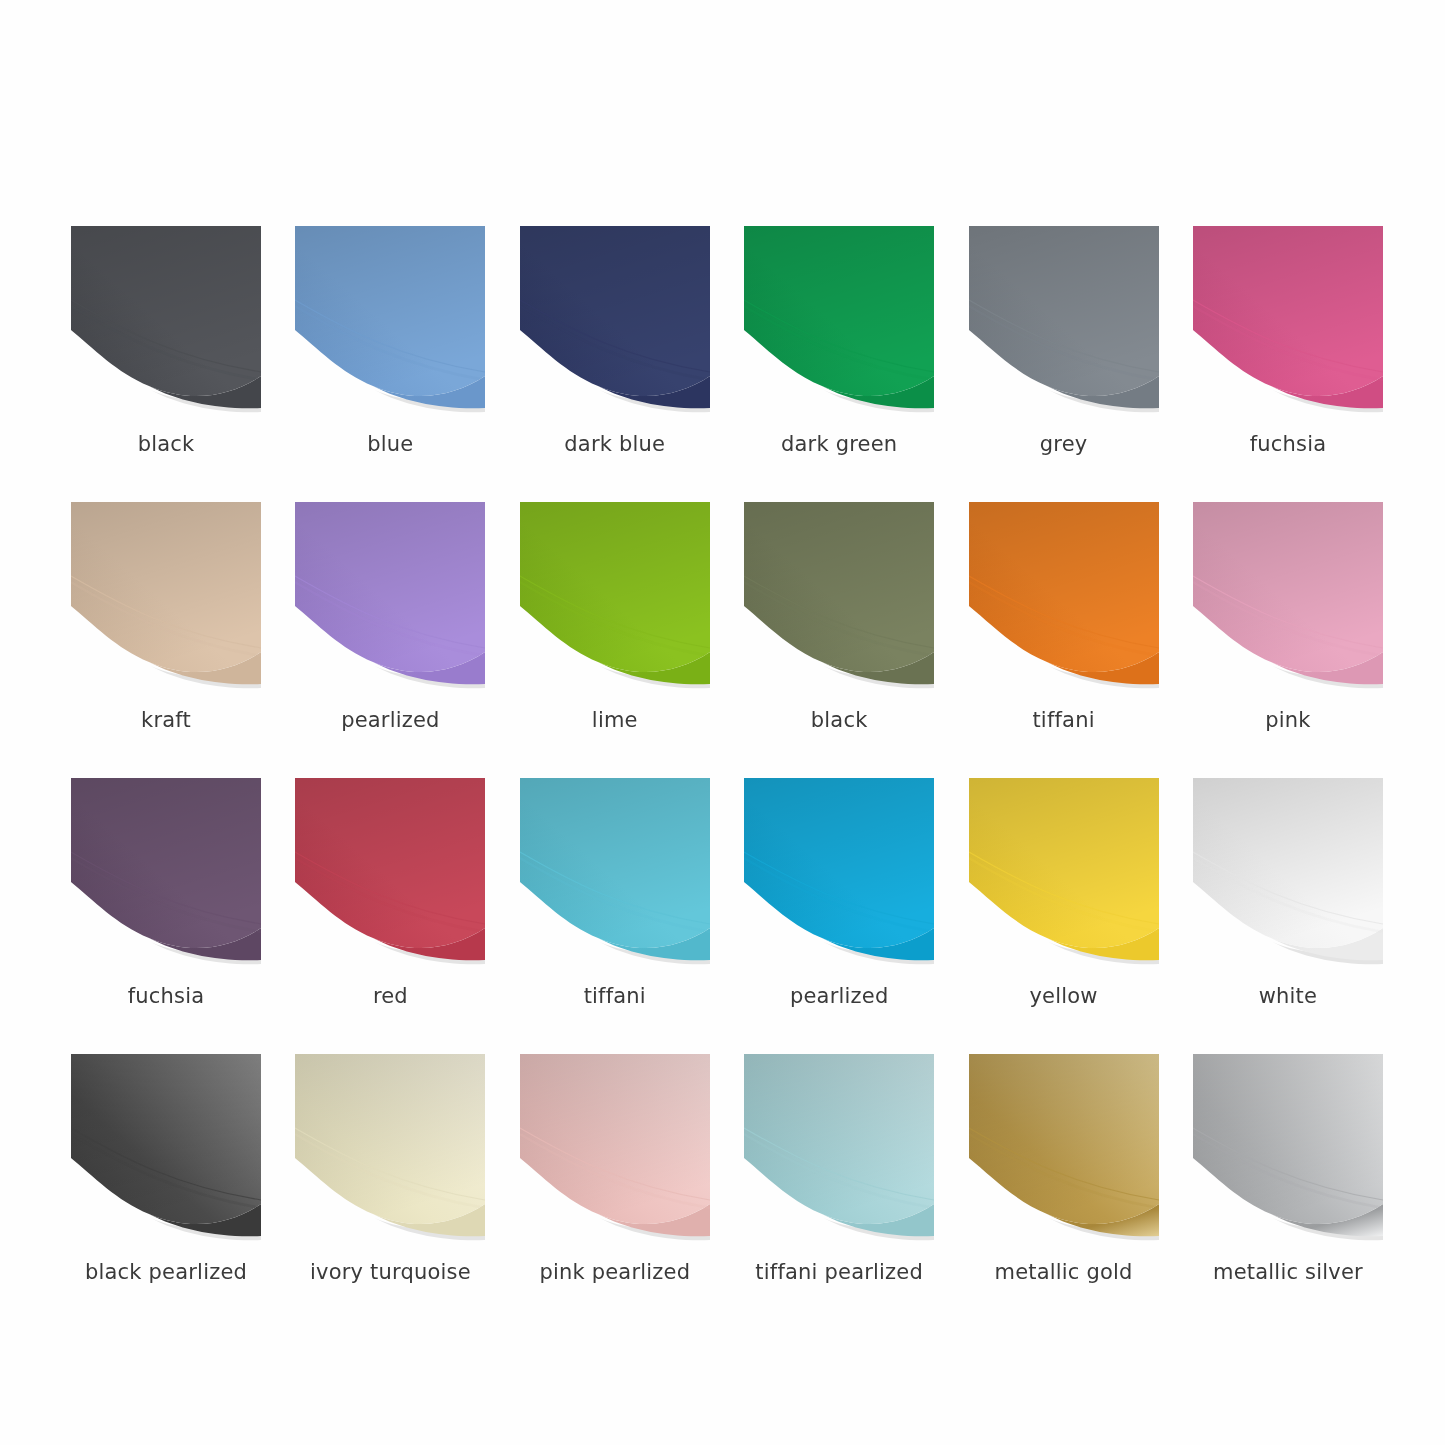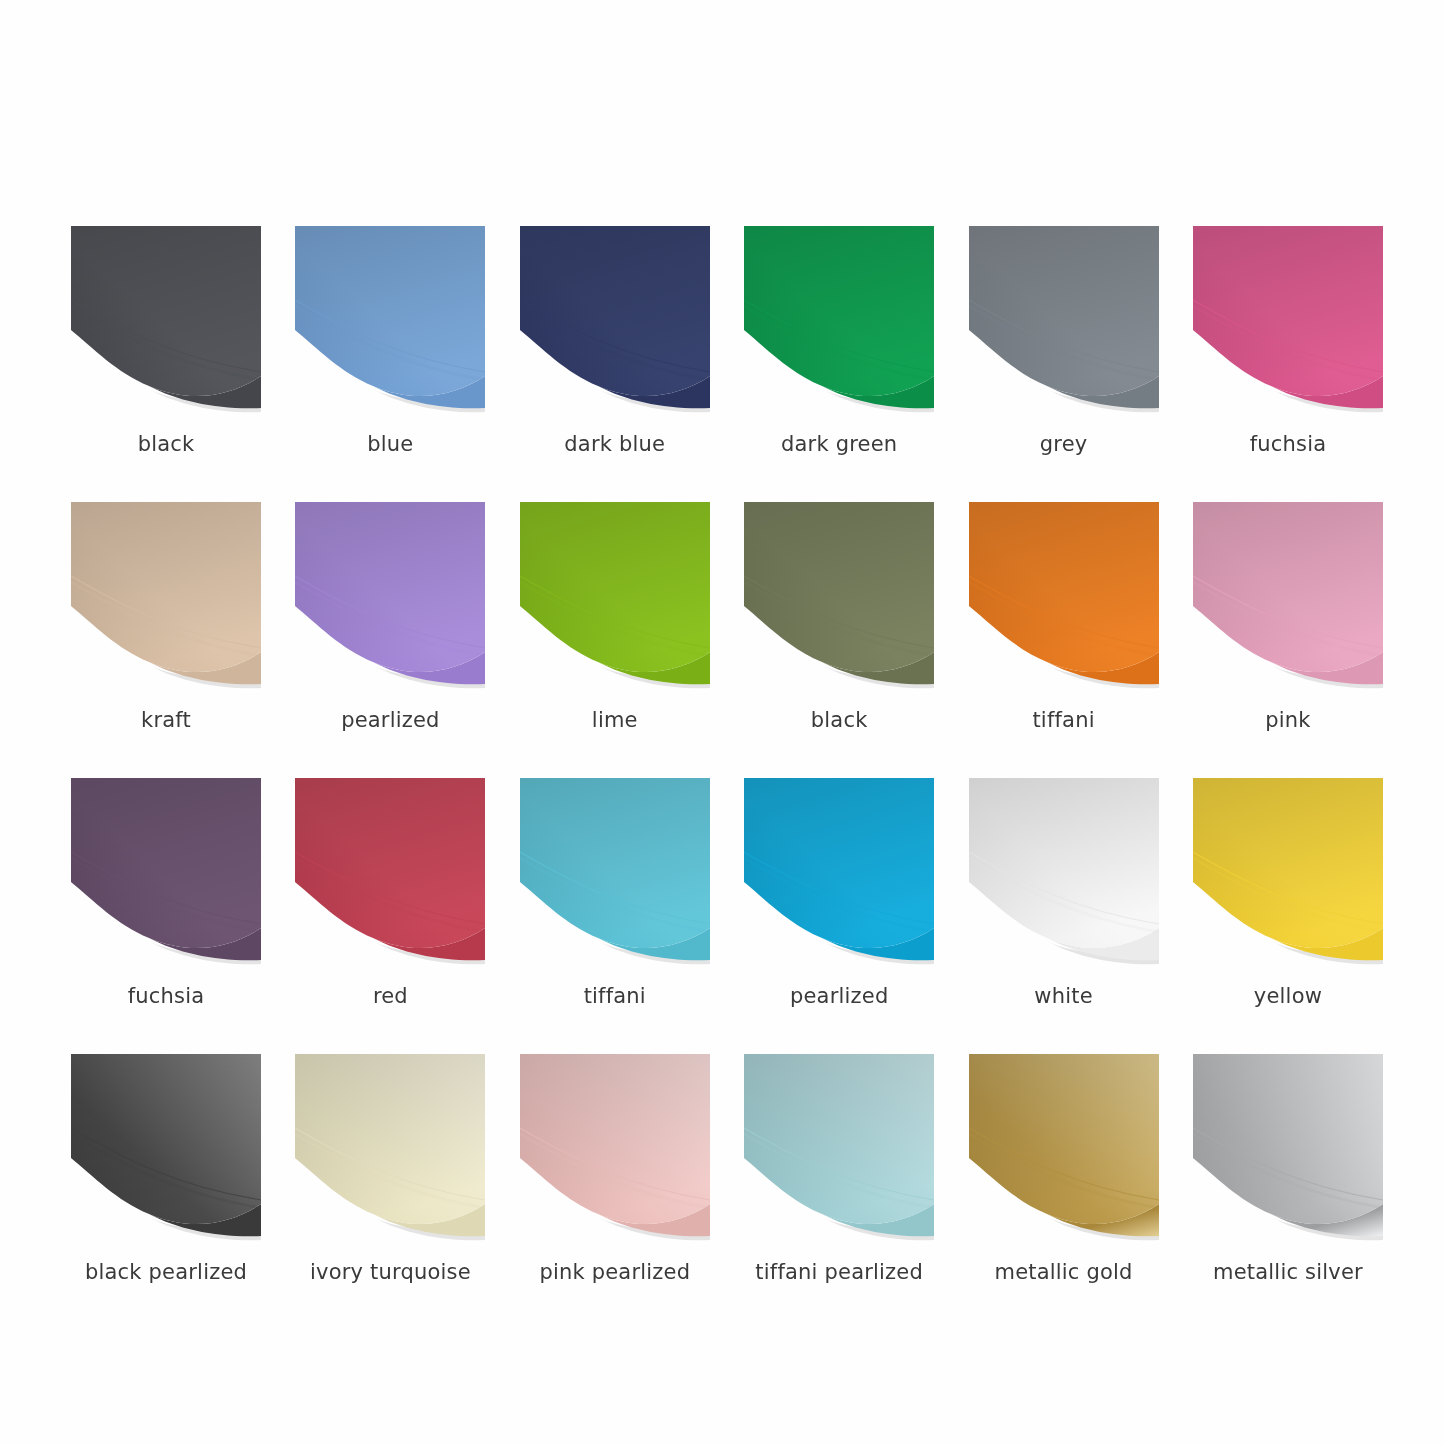--- a/index.html
+++ b/index.html
@@ -527,20 +527,49 @@
             <path d="M0,74 C52,104 104,132 190,146" fill="none" stroke="#14a8d6" stroke-width="1.1" opacity="0.75"></path>
             <path d="M0,80 C54,112 108,140 190,154" fill="none" stroke="#14a8d6" stroke-width="2.6" opacity="0.22"></path>
           </svg>
         </div>
         <div class="swatch-label">pearlized</div>
       </div>
       <div class="swatch-cell">
         <div class="swatch-image">
           <svg viewBox="0 0 190 190" preserveAspectRatio="none">
             <defs>
+              <linearGradient id="gmain17" x1="0" y1="1" x2="1" y2="0">
+                <stop offset="0%" stop-color="#ecc92c"></stop>
+                <stop offset="45%" stop-color="#f6d63f"></stop>
+                <stop offset="100%" stop-color="#f6d63f"></stop>
+              </linearGradient>
+              <linearGradient id="gfold17" x1="0" y1="0" x2="1" y2="1">
+                <stop offset="0%" stop-color="#f0d036"></stop>
+                <stop offset="55%" stop-color="#ecc92c"></stop>
+                <stop offset="100%" stop-color="#ecc92c"></stop>
+              </linearGradient>
+              <linearGradient id="gshad17" x1="0" y1="0" x2="0.35" y2="1">
+                <stop offset="0%" stop-color="#000000" stop-opacity="0.16"></stop>
+                <stop offset="100%" stop-color="#000000" stop-opacity="0"></stop>
+              </linearGradient>
+            </defs>
+            <path d="M190,150 C160,170 120,178 78,160 C108,176 150,184 190,182 Z" fill="#000000" opacity="0.10" transform="translate(1.5,4)"></path>
+            <path d="M190,150 C160,170 120,178 78,160 C108,176 150,184 190,182 Z" fill="url(#gfold17)"></path>
+            <path d="M0,0 L190,0 L190,150 C160,170 120,178 78,160 C46,147 22,122 0,104 Z" fill="url(#gmain17)"></path>
+            <path d="M0,0 L190,0 L190,150 C160,170 120,178 78,160 C46,147 22,122 0,104 Z" fill="url(#gshad17)"></path>
+            <path d="M0,74 C52,104 104,132 190,146" fill="none" stroke="#f0d036" stroke-width="1.1" opacity="0.75"></path>
+            <path d="M0,80 C54,112 108,140 190,154" fill="none" stroke="#f0d036" stroke-width="2.6" opacity="0.22"></path>
+          </svg>
+        </div>
+        <div class="swatch-label">yellow</div>
+      </div>
+      <div class="swatch-cell">
+        <div class="swatch-image">
+          <svg viewBox="0 0 190 190" preserveAspectRatio="none">
+            <defs>
               <linearGradient id="gmain16" x1="0" y1="1" x2="1" y2="0">
                 <stop offset="0%" stop-color="#ebebeb"></stop>
                 <stop offset="45%" stop-color="#f7f7f7"></stop>
                 <stop offset="100%" stop-color="#f7f7f7"></stop>
               </linearGradient>
               <linearGradient id="gfold16" x1="0" y1="0" x2="1" y2="1">
                 <stop offset="0%" stop-color="#e4e4e4"></stop>
                 <stop offset="55%" stop-color="#ebebeb"></stop>
                 <stop offset="100%" stop-color="#ebebeb"></stop>
               </linearGradient>
@@ -556,49 +585,20 @@
             <path d="M0,74 C52,104 104,132 190,146" fill="none" stroke="#e4e4e4" stroke-width="1.1" opacity="0.75"></path>
             <path d="M0,80 C54,112 108,140 190,154" fill="none" stroke="#e4e4e4" stroke-width="2.6" opacity="0.22"></path>
           </svg>
         </div>
         <div class="swatch-label">white</div>
       </div>
       <div class="swatch-cell">
         <div class="swatch-image">
           <svg viewBox="0 0 190 190" preserveAspectRatio="none">
             <defs>
-              <linearGradient id="gmain17" x1="0" y1="1" x2="1" y2="0">
-                <stop offset="0%" stop-color="#ecc92c"></stop>
-                <stop offset="45%" stop-color="#f6d63f"></stop>
-                <stop offset="100%" stop-color="#f6d63f"></stop>
-              </linearGradient>
-              <linearGradient id="gfold17" x1="0" y1="0" x2="1" y2="1">
-                <stop offset="0%" stop-color="#f0d036"></stop>
-                <stop offset="55%" stop-color="#ecc92c"></stop>
-                <stop offset="100%" stop-color="#ecc92c"></stop>
-              </linearGradient>
-              <linearGradient id="gshad17" x1="0" y1="0" x2="0.35" y2="1">
-                <stop offset="0%" stop-color="#000000" stop-opacity="0.16"></stop>
-                <stop offset="100%" stop-color="#000000" stop-opacity="0"></stop>
-              </linearGradient>
-            </defs>
-            <path d="M190,150 C160,170 120,178 78,160 C108,176 150,184 190,182 Z" fill="#000000" opacity="0.10" transform="translate(1.5,4)"></path>
-            <path d="M190,150 C160,170 120,178 78,160 C108,176 150,184 190,182 Z" fill="url(#gfold17)"></path>
-            <path d="M0,0 L190,0 L190,150 C160,170 120,178 78,160 C46,147 22,122 0,104 Z" fill="url(#gmain17)"></path>
-            <path d="M0,0 L190,0 L190,150 C160,170 120,178 78,160 C46,147 22,122 0,104 Z" fill="url(#gshad17)"></path>
-            <path d="M0,74 C52,104 104,132 190,146" fill="none" stroke="#f0d036" stroke-width="1.1" opacity="0.75"></path>
-            <path d="M0,80 C54,112 108,140 190,154" fill="none" stroke="#f0d036" stroke-width="2.6" opacity="0.22"></path>
-          </svg>
-        </div>
-        <div class="swatch-label">yellow</div>
-      </div>
-      <div class="swatch-cell">
-        <div class="swatch-image">
-          <svg viewBox="0 0 190 190" preserveAspectRatio="none">
-            <defs>
               <linearGradient id="gmain18" x1="0" y1="1" x2="1" y2="0">
                 <stop offset="0%" stop-color="#3a3a3a"></stop>
                 <stop offset="38%" stop-color="#4a4a4a"></stop>
                 <stop offset="100%" stop-color="#8d8d8d"></stop>
               </linearGradient>
               <linearGradient id="gfold18" x1="0" y1="0" x2="1" y2="1">
                 <stop offset="0%" stop-color="#3f3f3f"></stop>
                 <stop offset="55%" stop-color="#3a3a3a"></stop>
                 <stop offset="100%" stop-color="#3a3a3a"></stop>
               </linearGradient>

